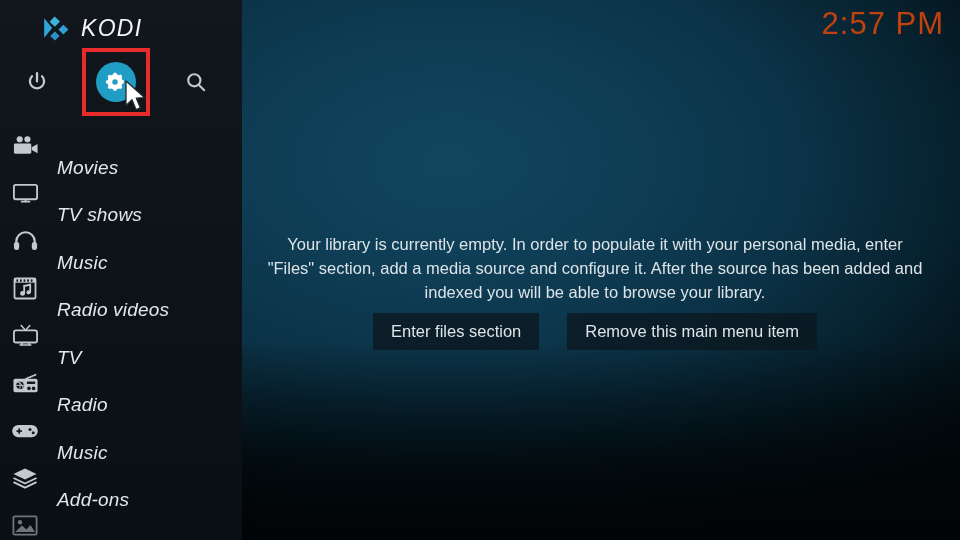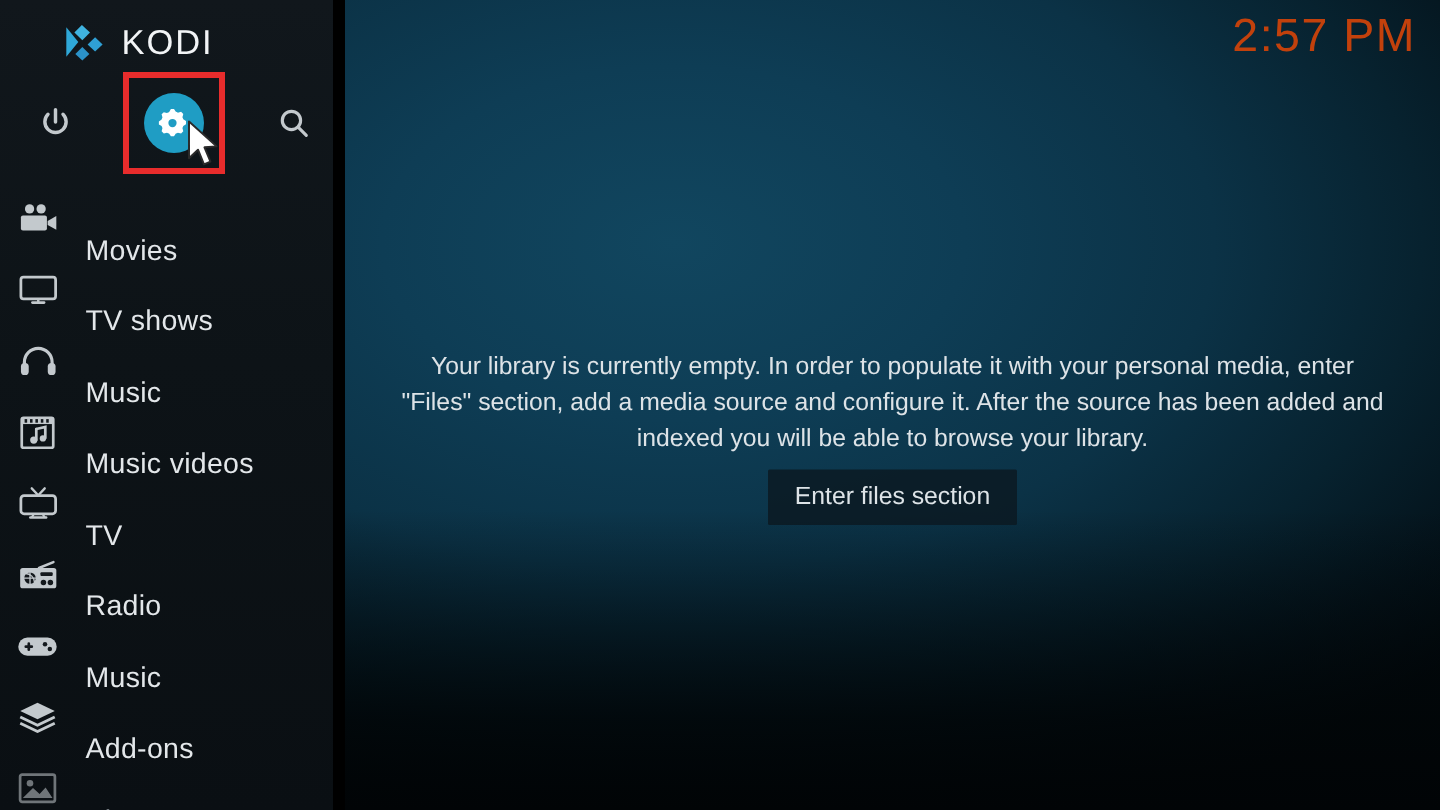--- a/index.html
+++ b/index.html
@@ -38,23 +38,24 @@
     position: absolute;
     left: 0; right: 0; bottom: 0;
     height: 200px;
     background: linear-gradient(to bottom, rgba(2,8,11,0) 0%, rgba(1,5,7,0.85) 70%, #010406 100%);
   }
 
   
   .sidebar {
     position: absolute;
     left: 0; top: 0;
-    width: 222px; height: 540px;
+    width: 242px; height: 540px;
     background: linear-gradient(to bottom, #11171c 0%, #0d1317 45%, #0a0f13 100%);
     z-index: 3;
+    font-style: italic;
   }
 
   .logo-row {
     position: absolute;
     left: 0; top: 10px;
     width: 230px; height: 36px;
     display: flex;
     align-items: center;
   }
   .logo-mark {
@@ -203,20 +204,21 @@
 
 <div id="app">
 
   <div class="content-bg"></div>
 
   <div class="main-panel">
     <div class="empty-message">Your library is currently empty. In order to populate it with your personal media, enter "Files" section, add a media source and configure it. After the source has been added and indexed you will be able to browse your library.</div>
 
     <div class="btn-row">
       <button class="btn">Enter files section</button>
+      <button class="btn">Remove this main menu item</button>
     </div>
   </div>
 
   <div class="clock">2:57 PM</div>
 
   <div class="sidebar">
 
     <div class="logo-row">
       <svg class="logo-mark" viewBox="0 0 30 28">
         <path d="M3.2 4.2 L3.2 23.8 L11.2 14.0 Z" fill="#2fa8d8"></path>
@@ -298,21 +300,21 @@
             <rect x="7.0" y="2.4" width="1.7" height="2.4" fill="#14191d"></rect>
             <rect x="10.6" y="2.4" width="1.7" height="2.4" fill="#14191d"></rect>
             <rect x="14.2" y="2.4" width="1.7" height="2.4" fill="#14191d"></rect>
             <rect x="17.8" y="2.4" width="1.7" height="2.4" fill="#14191d"></rect>
             <path d="M11.2 9.0 L17.2 7.6 L17.2 15.0" stroke="#c3c9cd" stroke-width="1.8" fill="none" stroke-linecap="round"></path>
             <circle cx="9.5" cy="16.4" r="2.4" fill="#c3c9cd"></circle>
             <circle cx="15.6" cy="15.3" r="2.1" fill="#c3c9cd"></circle>
             <path d="M11.2 16.4 L11.2 9.0" stroke="#c3c9cd" stroke-width="1.8" stroke-linecap="round"></path>
           </svg>
         </span>
-        <span class="menu-label">Music videos</span>
+        <span class="menu-label">Radio videos</span>
       </div>
 
       <div class="menu-item">
         <span class="menu-icon">
           <svg width="27" height="23" viewBox="0 0 28 23">
             <path d="M9.5 1.2 L14 6.0 L18.5 1.2" stroke="#c3c9cd" stroke-width="1.6" fill="none" stroke-linecap="round"></path>
             <rect x="2" y="6.2" width="24" height="12.6" rx="2.2" stroke="#c3c9cd" stroke-width="1.9" fill="none"></rect>
             <path d="M8.5 21.4 L19.5 21.4" stroke="#c3c9cd" stroke-width="1.7" stroke-linecap="round"></path>
             <path d="M11 18.8 L9.6 21.4 M17 18.8 L18.4 21.4" stroke="#c3c9cd" stroke-width="1.5"></path>
           </svg>

